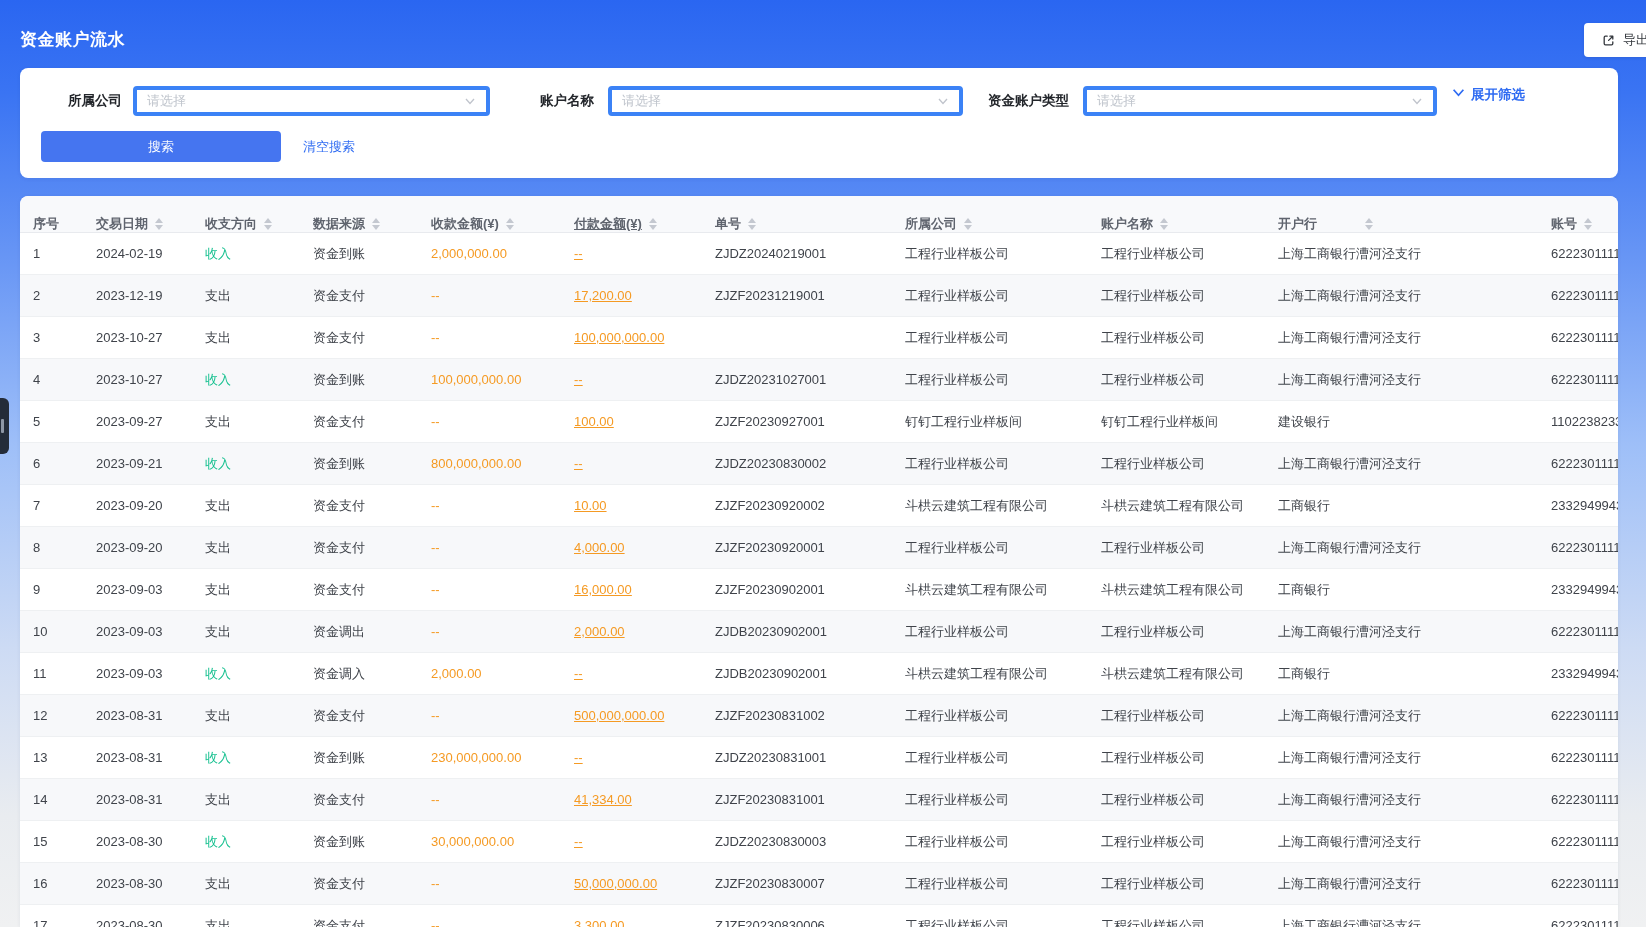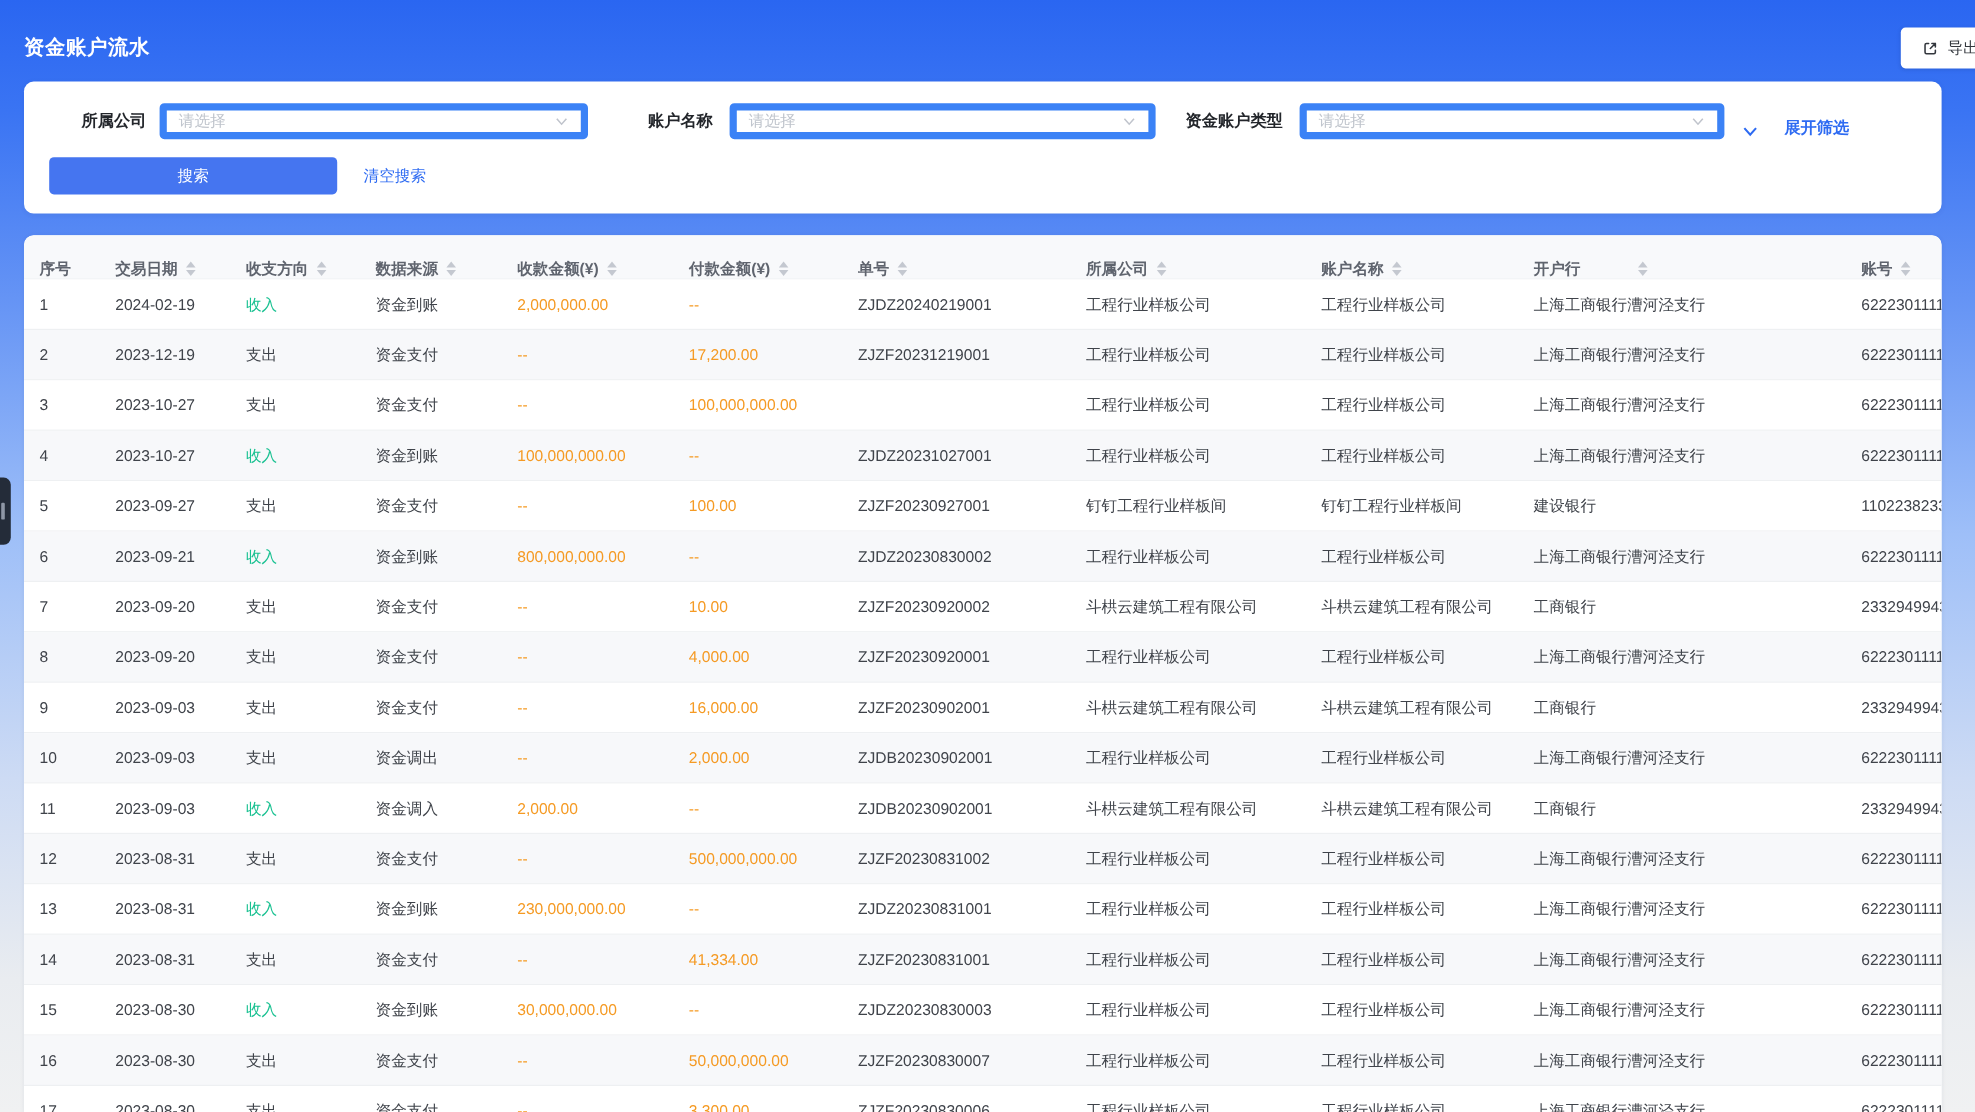--- a/index.html
+++ b/index.html
@@ -24,27 +24,27 @@
     border-radius:0 6px 6px 0;cursor:pointer;display:flex;align-items:center;}
   .handle-glyph{display:block;width:3px;height:14px;margin-left:1px;background:#8e97a6;border-radius:1px;}
 
   
   .filter-card{position:absolute;left:20px;top:68px;width:1598px;height:110px;background:#fff;
     border-radius:8px;box-shadow:0 1px 4px rgba(31,48,91,.07);}
   .f-label{position:absolute;top:18px;height:30px;line-height:30px;font-size:13.5px;color:#23262b;font-weight:600;}
   .f-label.l0{left:48px;}
   .f-label.l1{left:520px;}
   .f-label.l2{left:968px;}
-  .select{position:absolute;top:18px;height:30px;background:#fff;border:6px solid #3b82f6;border-radius:4px;
+  .select{position:absolute;top:18px;height:30px;background:#fff;border:4px solid #3b82f6;border-radius:4px;
     box-sizing:border-box;display:flex;align-items:center;padding:0 10px;cursor:pointer;}
   .select .ph{font-size:13px;color:#bfc4cc;flex:1;}
   .select.s0{left:113px;width:357px;}
   .select.s1{left:588px;width:355px;}
   .select.s2{left:1063px;width:354px;}
-  .expand-link{position:absolute;left:1432px;top:18px;height:30px;display:inline-flex;align-items:flex-end;gap:22px;
+  .expand-link{position:absolute;left:1432px;top:18px;height:30px;display:inline-flex;align-items:flex-start;gap:6px;
     color:#2e6bf2;font-size:13.5px;font-weight:600;text-decoration:none;cursor:pointer;}
   .search-btn{position:absolute;left:21px;top:63px;width:240px;height:31px;background:#4575f0;border:none;
     border-radius:4px;color:#fff;font-size:13px;font-family:inherit;cursor:pointer;}
   .clear-link{position:absolute;left:283px;top:63px;height:31px;line-height:31px;color:#2e6bf2;font-size:13px;
     text-decoration:none;cursor:pointer;}
 
   
   .table-card{position:absolute;left:20px;top:196px;width:1598px;height:731px;background:#fff;
     border-radius:8px 8px 0 0;box-shadow:0 1px 4px rgba(31,48,91,.07);overflow:hidden;}
   .thead{position:relative;height:36px;background:#f8f9fb;border-bottom:1px solid #e8eaee;border-radius:8px 8px 0 0;}
@@ -54,21 +54,21 @@
   .th{font-size:13px;color:#5f646e;font-weight:600;margin-top:10px;}
   .td{font-size:13px;color:#3f434a;}
   .td.income{color:#19c191;}
   .td.expense{color:#3f434a;}
   .td.amount{color:#f59a23;}
   .c0{left:13px;width:47px;}
   .c1{left:76px;width:125px;}
   .c2{left:185px;width:108px;}
   .c3{left:293px;width:118px;}
   .c4{left:411px;width:143px;}
-  .c5{left:554px;width:141px;}
+  .c5{left:554px;width:141px;text-decoration:underline;}
   .c6{left:695px;width:190px;}
   .c7{left:885px;width:196px;}
   .c8{left:1081px;width:190px;}
   .c9{left:1258px;width:260px;gap:41px;}
   .c10{left:1531px;width:67px;}
 
   .sort{display:inline-flex;flex-direction:column;margin-left:7px;row-gap:2px;}
   .caret{width:0;height:0;border-left:4px solid transparent;border-right:4px solid transparent;}
   .caret.up{border-bottom:5px solid #c4c8d0;}
   .caret.down{border-top:5px solid #c4c8d0;}

